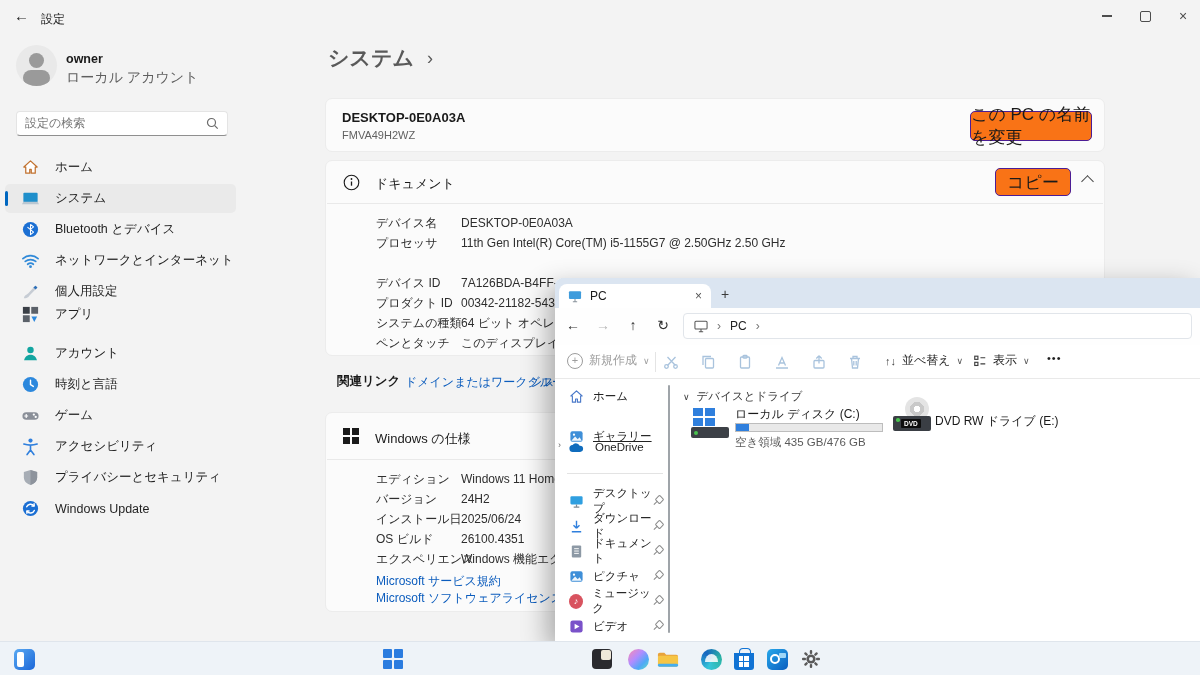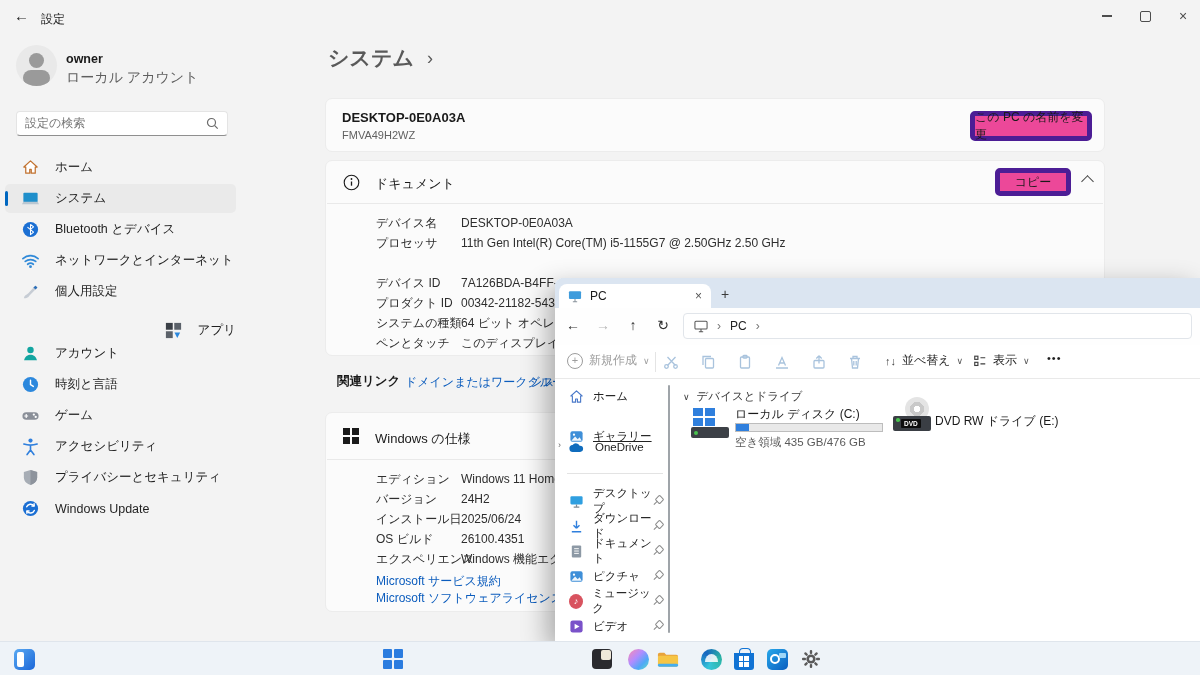--- a/index.html
+++ b/index.html
@@ -18,21 +18,21 @@
     border-bottom:1px solid #8f8f8f;border-radius:4px;display:flex;align-items:center;padding:0 8px;box-sizing:border-box;font-size:12px;color:#767676;}
   .searchbox .sicon{margin-left:auto;}
   .nav-item{position:absolute;left:5px;width:231px;height:29px;border-radius:5px;display:flex;align-items:center;
     padding-left:16px;gap:15px;font-size:12.5px;box-sizing:border-box;color:#1f1f1f;}
   .nav-item.sel{background:#eaeaea;}
   .nav-item.sel::before{content:"";position:absolute;left:0;top:7px;width:3px;height:15px;border-radius:2px;background:#0067c0;}
   .crumb{position:absolute;left:328px;top:44px;display:flex;align-items:center;gap:13px;font-size:21px;font-weight:700;}
   .crumb .parent{color:#595959;}
   .crumb .sep{color:#595959;font-size:18px;font-weight:400;}
   .card{position:absolute;left:325px;width:780px;background:#fbfbfb;border:1px solid #ececec;border-radius:7px;box-sizing:border-box;}
-  .btn{position:absolute;background:#ec4899;border:5px solid #4c1d95;border-radius:5px;font-size:12px;color:#1a1a1a;
+  .btn{position:absolute;background:#f97316;border:1px solid #4c1d95;border-radius:5px;font-size:17px;color:#1a1a1a;
     display:flex;align-items:center;justify-content:center;box-sizing:border-box;}
   .spec-row{position:absolute;left:50px;font-size:12px;color:#2e2e2e;white-space:nowrap;}
   .spec-row .lab{display:inline-block;width:85px;}
   .divider{position:absolute;left:1px;right:1px;height:1px;background:#e9e9e9;}
   .link{color:#0b5cbd;font-size:12px;text-decoration:none;white-space:nowrap;}
   .chev-up{display:inline-block;width:8px;height:8px;border-left:1.4px solid #454545;border-top:1.4px solid #454545;transform:rotate(45deg);}
   
   #explorer{position:absolute;left:555px;top:278px;width:645px;height:363px;background:#fff;border-radius:8px 0 0 0;
     box-shadow:-8px 8px 26px rgba(0,0,0,.30);}
   .ex-titlebar{position:absolute;left:0;top:0;right:0;height:30px;background:#dbe5f1;border-radius:8px 0 0 0;}
@@ -133,21 +133,21 @@
     </div>
     <div class="nav-item" style="top:277px;">
       <span>
           <svg width="19" height="19" viewBox="0 0 20 20">
             <path d="M3 17c1.2-4 3.2-3 5.2-5.6l7-7.6 2 1.9-7.2 7.4C7.6 15.4 8 17 3 17z" fill="#c6ccd4"></path>
             <path d="M13 5.7 15.3 4l2 1.9-1.9 2.1z" fill="#2c6fb8"></path>
           </svg>
         </span>
       <span>個人用設定</span>
     </div>
-    <div class="nav-item" style="top:316px;justify-content:flex-end;">
+    <div class="nav-item" style="top:300px;">
       <span>
           <svg width="19" height="19" viewBox="0 0 20 20">
             <rect x="2" y="2" width="7.2" height="7.2" fill="#3a3f46"></rect>
             <rect x="10.8" y="2" width="7.2" height="7.2" fill="#5b6169"></rect>
             <rect x="2" y="10.8" width="7.2" height="7.2" fill="#5b6169"></rect>
             <path d="M11 12h6l-3 6z" fill="#2c88dd"></path>
           </svg>
         </span>
       <span>アプリ</span>
     </div>

